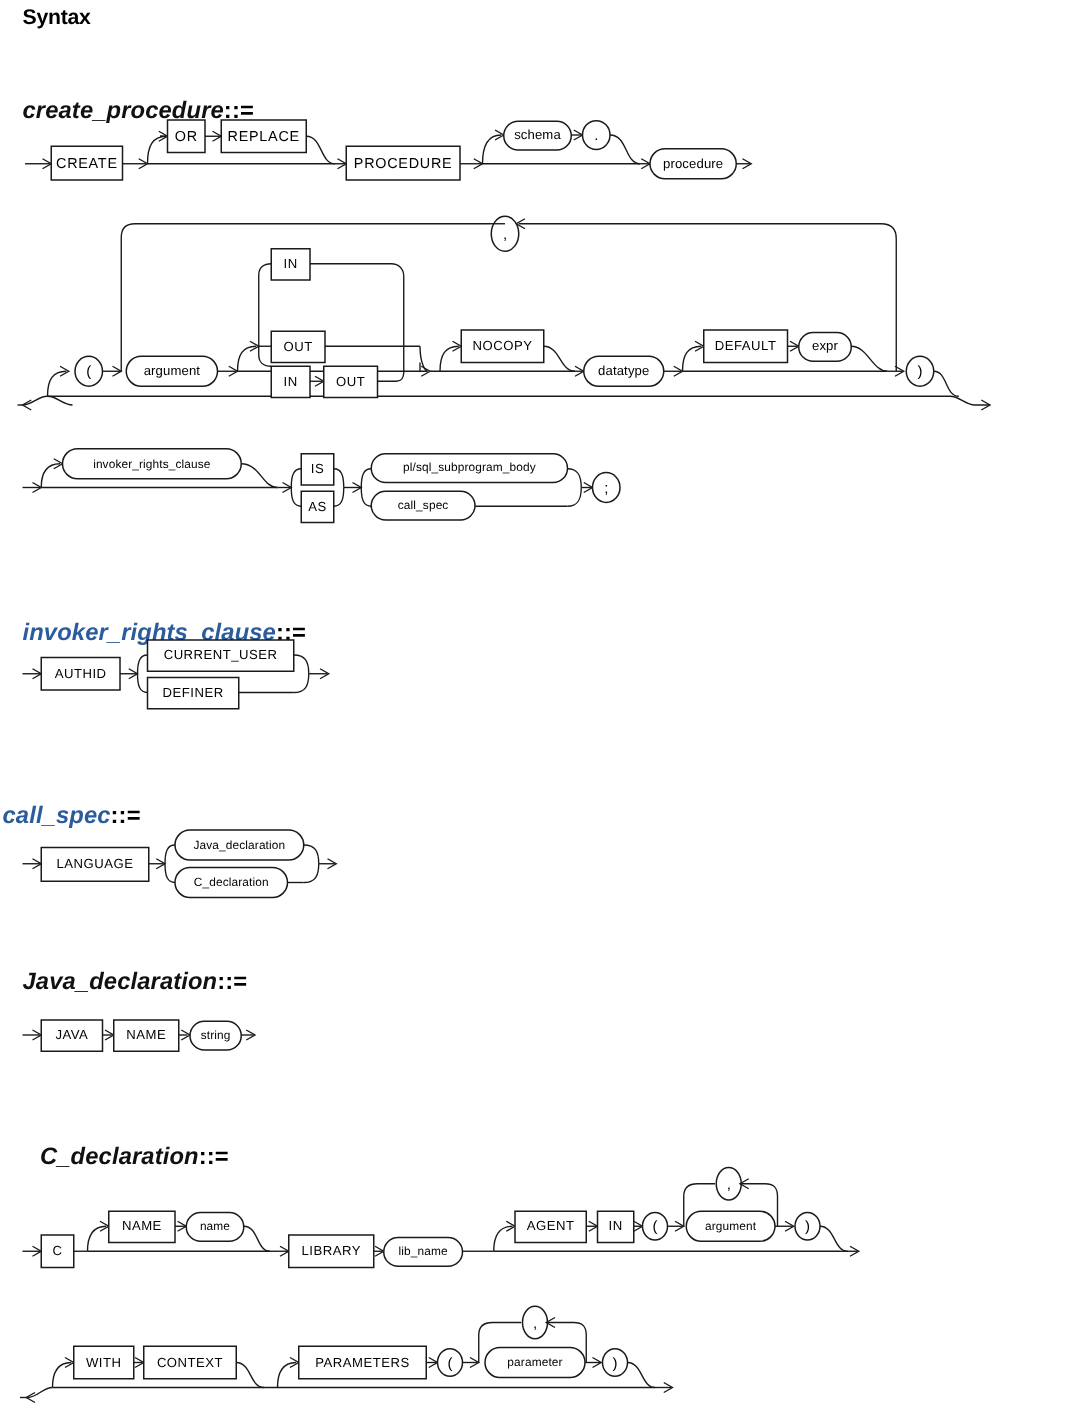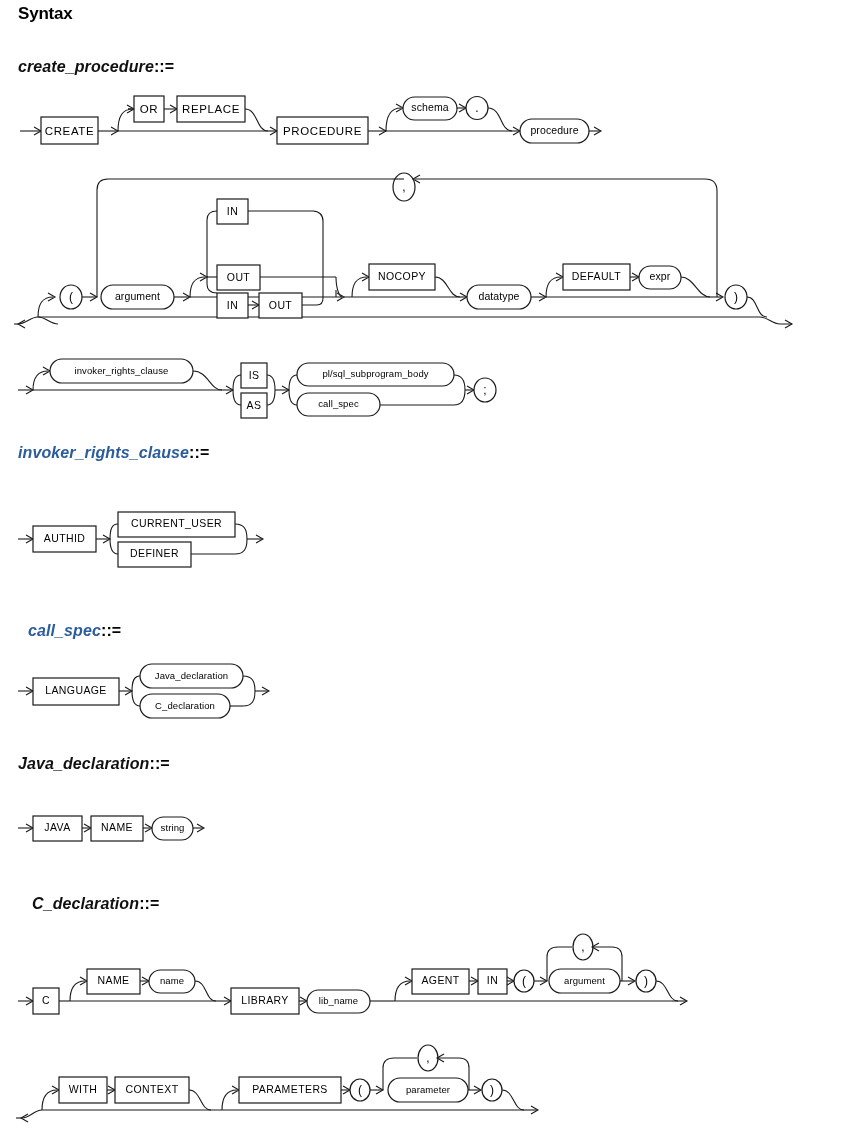--- a/index.html
+++ b/index.html
@@ -26,26 +26,27 @@
     top: 4px;
     margin: 0;
     font-size: 17px;
     font-weight: bold;
     letter-spacing: -0.2px;
     font-family: "Liberation Sans", sans-serif;
     color: #000000;
   }
   .rule-heading {
     position: absolute;
-    font-size: 16px;
+    font-size: 19px;
     font-weight: bold;
     font-style: italic;
     font-family: "Liberation Sans", sans-serif;
     white-space: nowrap;
     letter-spacing: 0.1px;
+    margin-top: 20px;
   }
   .rule-heading .term {
     font-style: italic;
     font-weight: bold;
   }
   .rule-heading .op {
     font-style: normal;
     font-weight: bold;
     color: #000000;
   }
@@ -323,21 +324,21 @@
       <path class="line" d="M454,23 C462,23 465,28 465,38"></path>
       <path class="line" d="M454,53 C462,53 465,48 465,38"></path>
       <path class="line" d="M465,38 L473,38"></path>
       <path class="line" d="M467,34 L474,38 L467,42"></path>
 
       <ellipse class="oval" cx="485" cy="38" rx="11" ry="12"></ellipse>
       <text class="punct" x="485" y="39" text-anchor="middle">;</text>
     </svg>
   </div>
 
-  <div class="rule-heading blue" style="left:18px; top:444px;">
+  <div class="rule-heading blue" style="left:18px; top:476px;">
     <span class="term">invoker_rights_clause</span><span class="op">::=</span>
   </div>
 
   <div class="diagram" style="top:513px; left:0px;">
     <svg class="rr" width="500" height="65" viewBox="0 0 500 65">
 
       <path class="line" d="M18,26 L32,26"></path>
       <path class="line" d="M26,22 L33,26 L26,30"></path>
 
       <rect class="box" x="33" y="13" width="63" height="26"></rect>
@@ -357,21 +358,21 @@
       <path class="line" d="M191,41 L235,41"></path>
 
       <path class="line" d="M235,11 C244,11 247,16 247,26"></path>
       <path class="line" d="M235,41 C244,41 247,36 247,26"></path>
 
       <path class="line" d="M247,26 L262,26"></path>
       <path class="line" d="M256,22 L263,26 L256,30"></path>
     </svg>
   </div>
 
-  <div class="rule-heading blue" style="left:28px; top:622px;">
+  <div class="rule-heading blue" style="left:2px; top:622px;">
     <span class="term">call_spec</span><span class="op">::=</span>
   </div>
 
   <div class="diagram" style="top:660px; left:0px;">
     <svg class="rr" width="500" height="65" viewBox="0 0 500 65">
 
       <path class="line" d="M18,31 L32,31"></path>
       <path class="line" d="M26,27 L33,31 L26,35"></path>
 
       <rect class="box" x="33" y="18" width="86" height="27"></rect>

